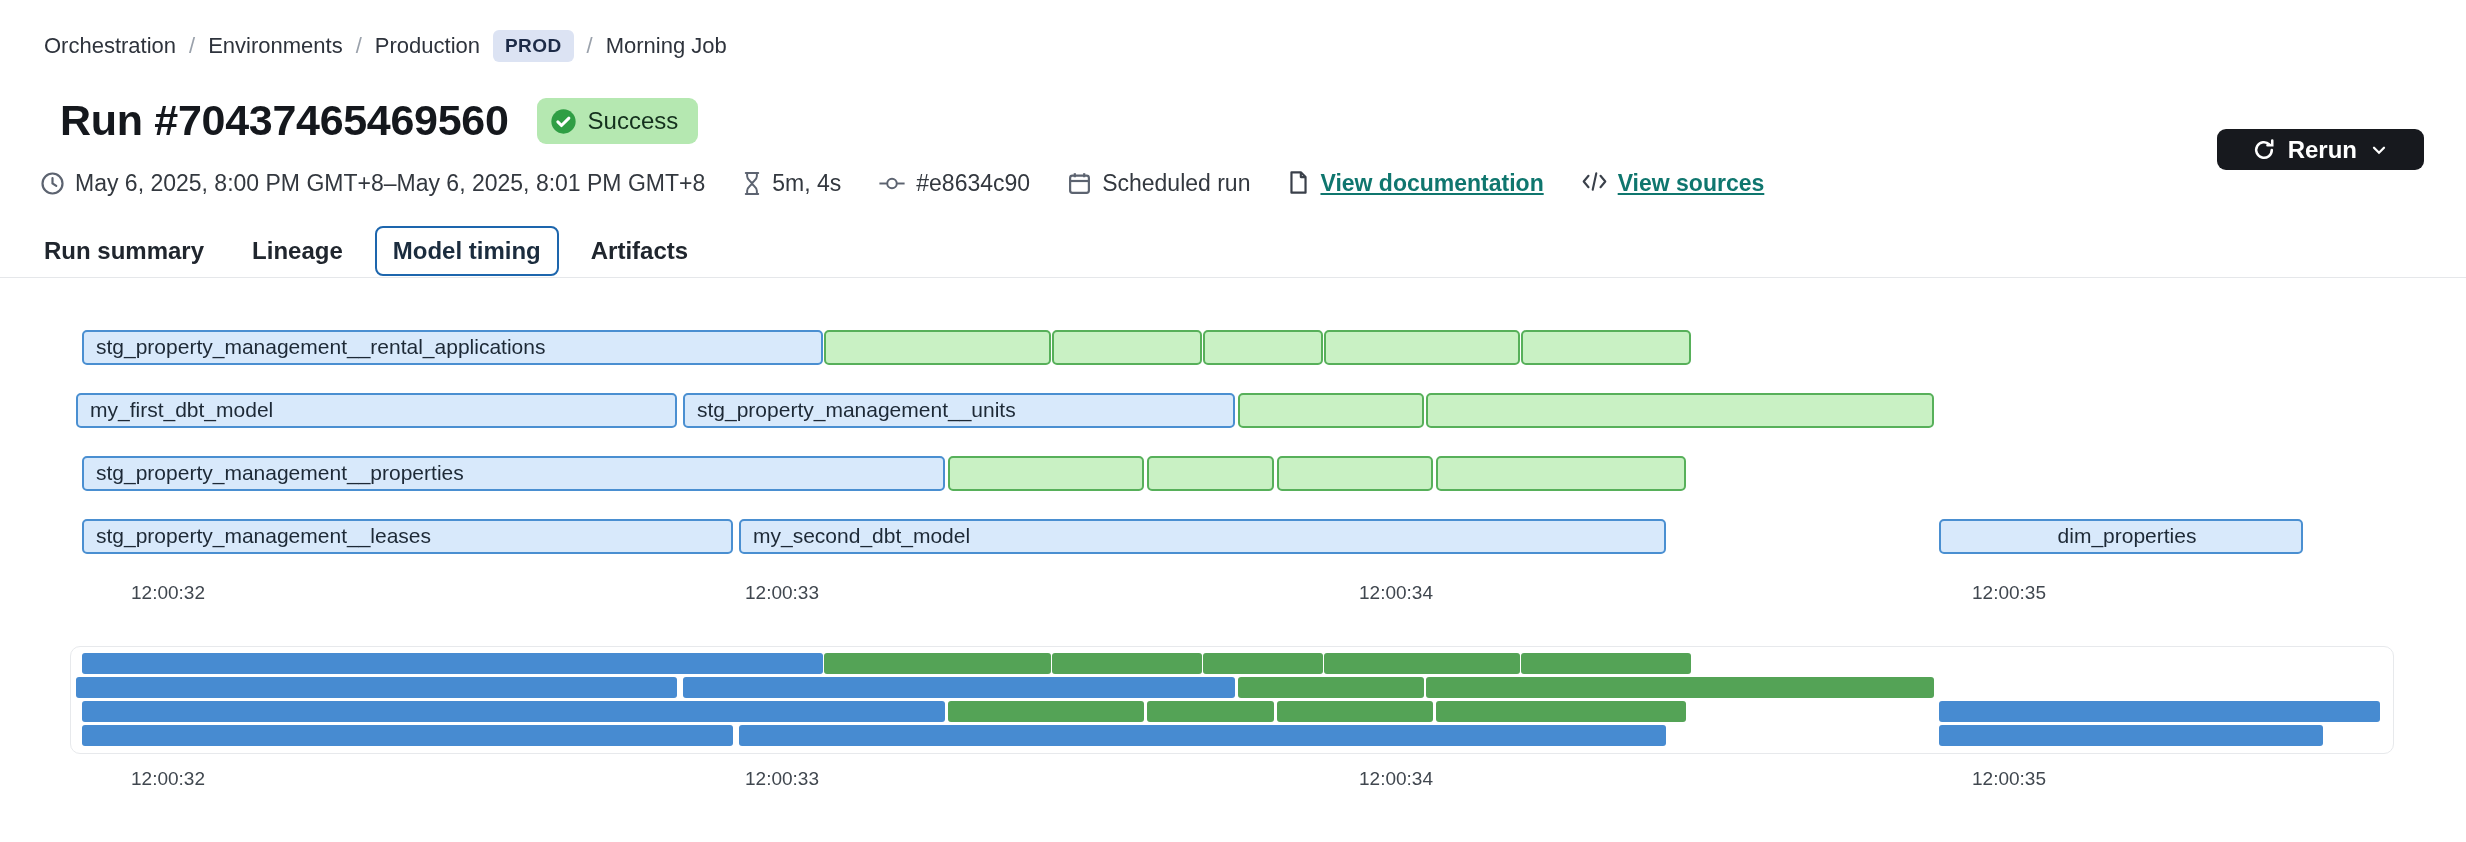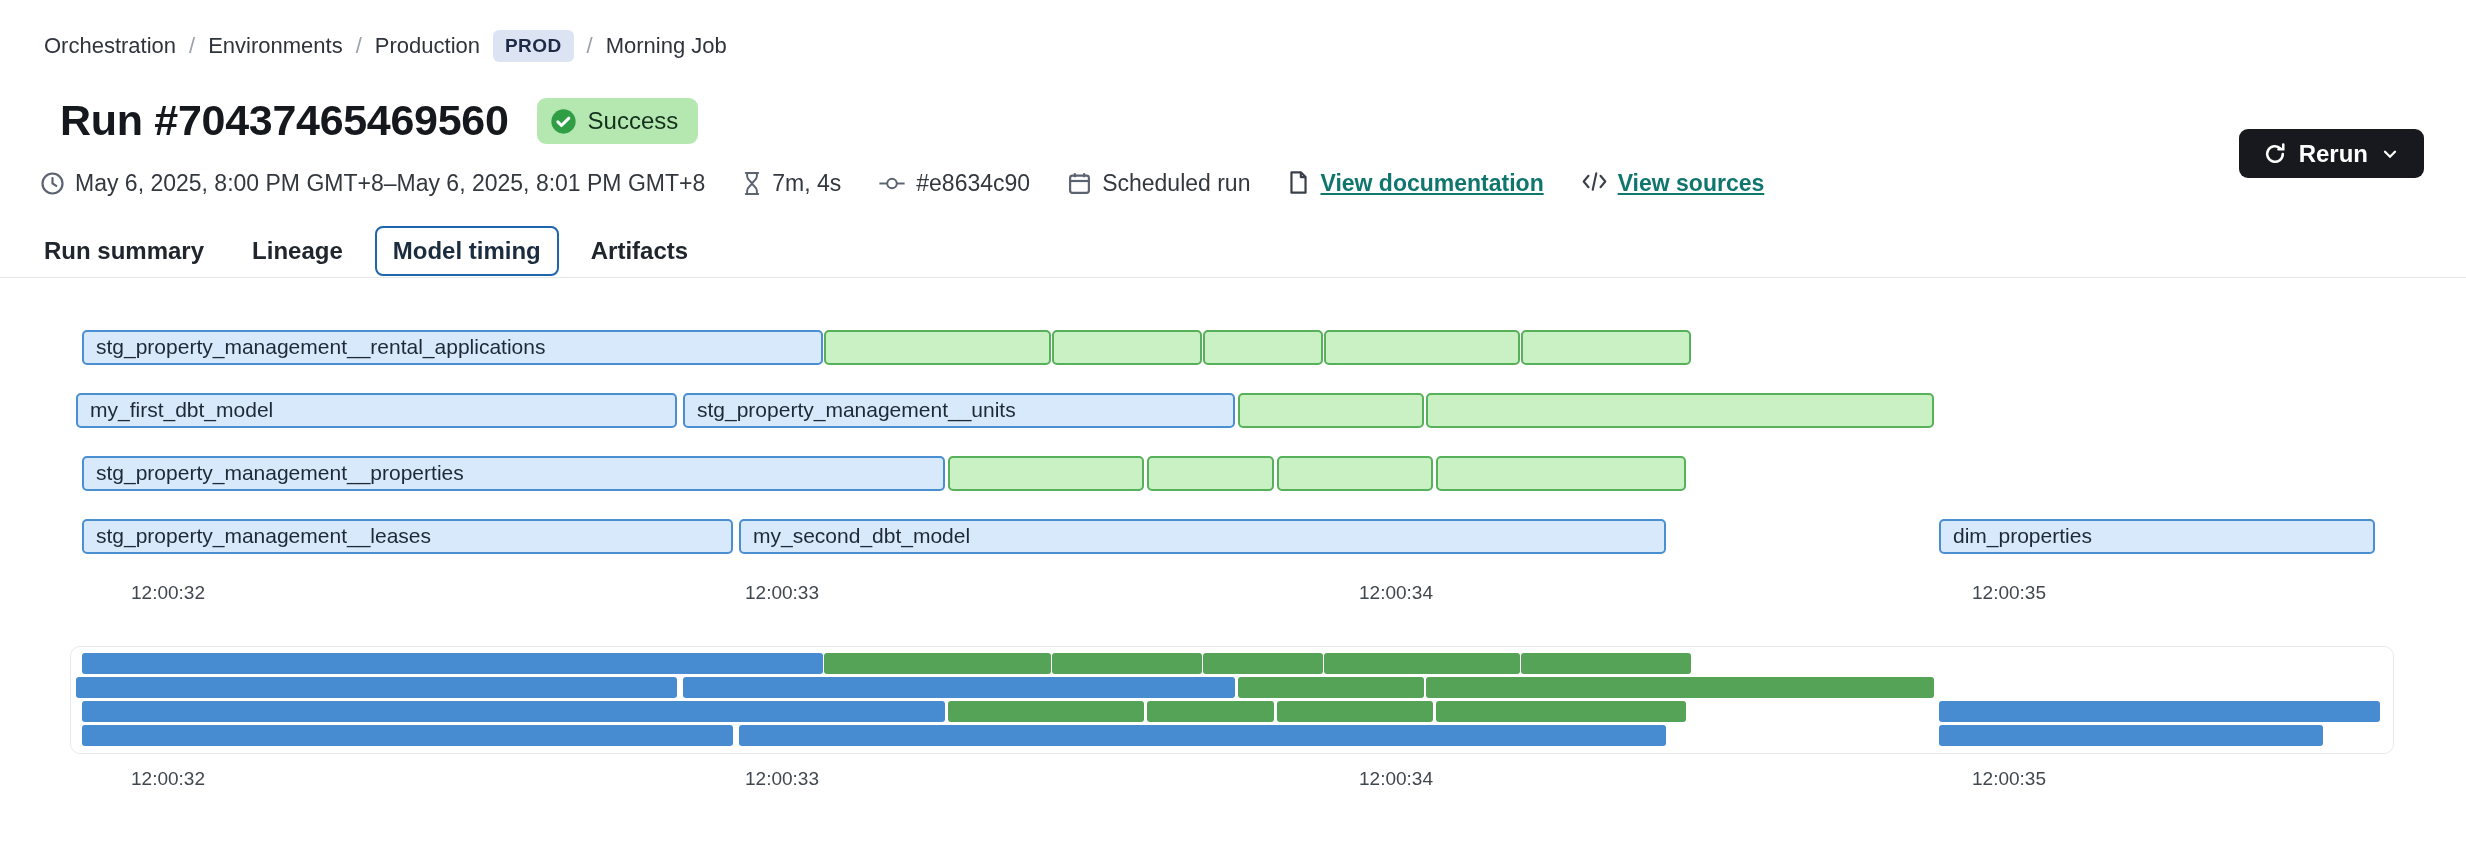--- a/index.html
+++ b/index.html
@@ -16,22 +16,22 @@
                 padding:5px 12px; border-radius:6px; letter-spacing:.4px; }
 
   
   .title-row { position:absolute; top:96px; left:60px; display:flex; align-items:center; gap:28px; }
   .page-title { margin:0; font-size:43px; font-weight:600; color:#15181d; letter-spacing:-.3px; }
   .status-badge { display:flex; align-items:flex-end; gap:11px; background:#b5e8b1;
                   border-radius:9px; padding:9px 20px 9px 13px; font-size:24px; color:#14301d; }
 
   
   .rerun-btn { position:absolute; top:129px; right:42px; display:flex; align-items:center; gap:12px;
-               background:#17191e; color:#fff; border:none; border-radius:9px; padding:0 24px;
-               height:49px; font-size:24px; font-weight:600; font-family:inherit; cursor:pointer;justify-content:flex-end; }
+               background:#17191e; color:#fff; border:none; border-radius:9px; padding:0 35px;
+               height:41px; font-size:24px; font-weight:600; font-family:inherit; cursor:pointer;justify-content:flex-end; }
 
   
   .meta-row { position:absolute; top:170px; left:40px; display:flex; align-items:center;
               gap:37px; font-size:23px; color:#33383f; }
   .meta-item { display:flex; align-items:center; gap:10px; white-space:nowrap; }
   .meta-link { display:flex; gap:10px; font-weight:700; color:#0f766e;
                text-decoration:underline; cursor:pointer; white-space:nowrap; }
 
   
   .tabs { position:absolute; top:226px; left:44px; display:flex; align-items:center; gap:48px;
@@ -98,21 +98,21 @@
       <svg width="25" height="25" viewBox="0 0 16 16" fill="none" stroke="#5c6370" stroke-width="1.4">
           <circle cx="8" cy="8" r="6.4"></circle>
           <path d="M8 4.6V8l2.4 1.5" stroke-linecap="round"></path>
         </svg>
       <span>May 6, 2025, 8:00 PM GMT+8–May 6, 2025, 8:01 PM GMT+8</span>
     </span>
     <span class="meta-item">
       <svg width="20" height="25" viewBox="0 0 14 18" fill="none" stroke="#5c6370" stroke-width="1.4" stroke-linecap="round">
           <path d="M2.5 1.5h9M2.5 16.5h9M3.5 1.5v2.2c0 2.8 2.6 3.4 3.5 5.3.9-1.9 3.5-2.5 3.5-5.3V1.5M3.5 16.5v-2.2c0-2.8 2.6-3.4 3.5-5.3.9 1.9 3.5 2.5 3.5 5.3v2.2"></path>
         </svg>
-      <span>7m, 4s</span>
+      <span>5m, 4s</span>
     </span>
     <span class="meta-item">
       <svg width="28" height="25" viewBox="0 0 20 16" fill="none" stroke="#5c6370" stroke-width="1.4">
           <line x1="1" y1="8" x2="6.4" y2="8"></line>
           <circle cx="10" cy="8" r="3.4"></circle>
           <line x1="13.6" y1="8" x2="19" y2="8"></line>
         </svg>
       <span>#e8634c90</span>
     </span>
     <span class="meta-item">
@@ -170,21 +170,21 @@
       <div class="bar" style="left: 948px; top: 126px; width: 196px; background: rgb(201, 241, 196); border-color: rgb(87, 176, 90);"></div>
       <div class="bar" style="left: 1147px; top: 126px; width: 127px; background: rgb(201, 241, 196); border-color: rgb(87, 176, 90);"></div>
       <div class="bar" style="left: 1277px; top: 126px; width: 156px; background: rgb(201, 241, 196); border-color: rgb(87, 176, 90);"></div>
       <div class="bar" style="left: 1436px; top: 126px; width: 250px; background: rgb(201, 241, 196); border-color: rgb(87, 176, 90);"></div>
       <div class="bar" style="left: 82px; top: 189px; width: 651px; background: rgb(216, 233, 251); border-color: rgb(74, 143, 209);">
         <span>stg_property_management__leases</span>
       </div>
       <div class="bar" style="left: 739px; top: 189px; width: 927px; background: rgb(216, 233, 251); border-color: rgb(74, 143, 209);">
         <span>my_second_dbt_model</span>
       </div>
-      <div class="bar" style="left: 1939px; top: 189px; width: 436px; background: rgb(216, 233, 251); border-color: rgb(74, 143, 209);">
+      <div class="bar" style="left: 1939px; top: 189px; width: 364px; background: rgb(216, 233, 251); border-color: rgb(74, 143, 209); text-align: center;">
         <span>dim_properties</span>
       </div>
       <div class="axis-label" style="left: 168px; top: 252px;">12:00:32</div>
       <div class="axis-label" style="left: 782px; top: 252px;">12:00:33</div>
       <div class="axis-label" style="left: 1396px; top: 252px;">12:00:34</div>
       <div class="axis-label" style="left: 2009px; top: 252px;">12:00:35</div>
     </div>
 
   <div class="minimap" id="minimap">
     <div class="mini-frame"></div>

